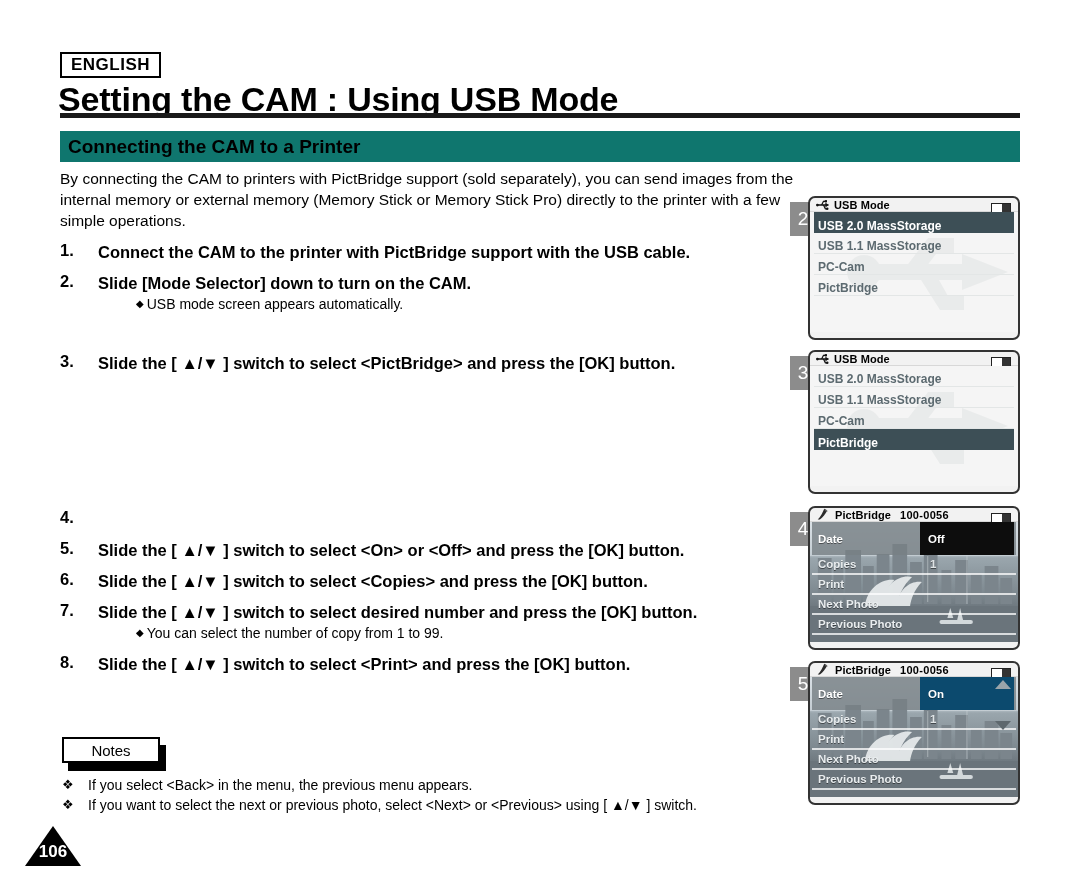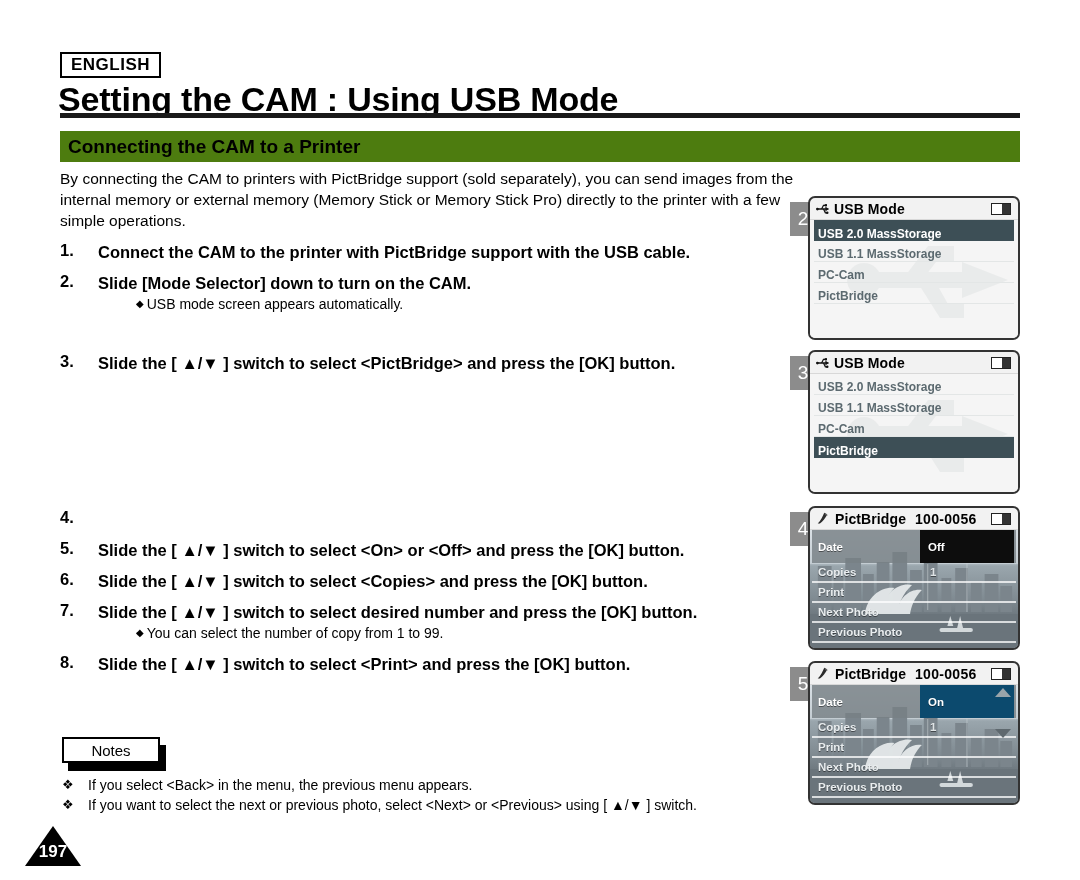--- a/index.html
+++ b/index.html
@@ -24,21 +24,21 @@
     position:absolute; left:58px; top:80px;
     font-size:34px; font-weight:bold; letter-spacing:-0.2px;
     white-space:nowrap;
   }
   .title-rule{
     position:absolute; left:60px; top:113px; width:960px; height:5px;
     background:#1a1a1a;
   }
   .section-bar{
     position:absolute; left:60px; top:131px; width:960px; height:31px;
-    background:#4d7c0f;
+    background:#0f766e;
     display:flex; align-items:center;
   }
   .section-bar .label{
     margin-left:8px;
     font-size:19px; font-weight:bold; color:#000;
   }
 
   
   .intro{
     position:absolute; left:60px; top:168px; width:740px;
@@ -111,23 +111,23 @@
     background:#8c8c8c; color:#fff;
     font-size:19px; display:flex; align-items:center; justify-content:center;
   }
   .lcd{
     position:absolute; left:18px; top:0;
     width:212px; height:144px;
     border:2px solid #333; border-radius:7px;
     overflow:hidden; background:#f2f2f2;
   }
   .lcd-head{
-    position:relative; height:22px;
+    position:relative; height:14px;
     display:flex; align-items:center;
-    font-size:14px; font-weight:bold;
+    font-size:11px; font-weight:bold;
     border-bottom:1px solid #d8d8d8;
     padding-left:6px;
   }
   .usb-icon{ width:15px; height:12px; margin-right:3px; flex:0 0 15px;}
   .pb-icon{ width:15px; height:13px; margin-right:4px; flex:0 0 15px;}
   .head-title{ letter-spacing:0.1px; }
   .head-file{ margin-left:9px; letter-spacing:0.3px; }
   .batt{
     position:absolute; right:7px; top:5px;
     width:20px; height:12px;
@@ -271,21 +271,21 @@
     <span>If you select &lt;Back&gt; in the menu, the previous menu appears.</span>
   </div>
   <div class="note-row">
     <span class="bullet">❖</span>
     <span>If you want to select the next or previous photo, select &lt;Next&gt; or &lt;Previous&gt; using [ ▲/▼ ] switch.</span>
   </div>
 </div>
 
 <div class="pagenum">
   <div class="tri"></div>
-  <div class="n">197</div>
+  <div class="n">106</div>
 </div>
 
 <div class="panel" style="left:790px; top:196px;">
   <div class="stepbadge">2</div>
   <div class="lcd">
     <div class="lcd-head">
       <svg class="usb-icon" viewBox="0 0 24 18">
         <path d="M2 9 H20" stroke="#111" stroke-width="2.4" fill="none"></path>
         <circle cx="2.2" cy="9" r="2.2" fill="#111"></circle>
         <path d="M20 9 l-5 -4 v8 z" fill="#111"></path>

